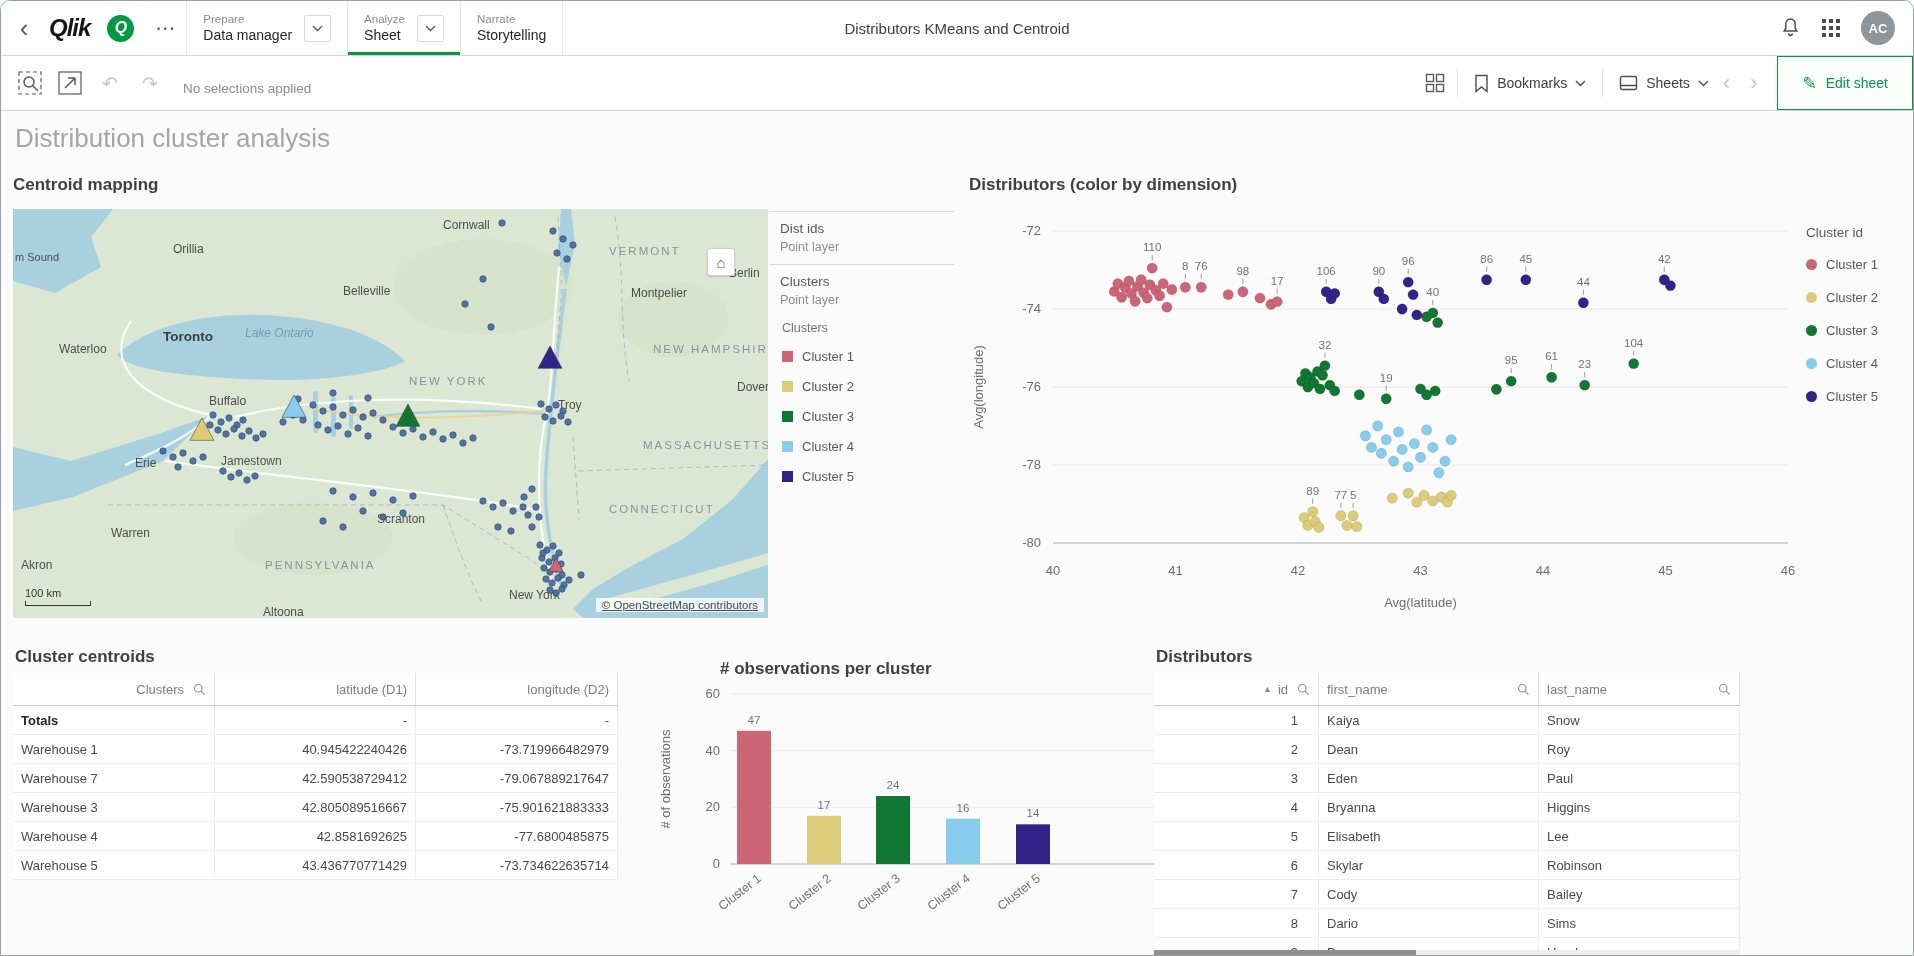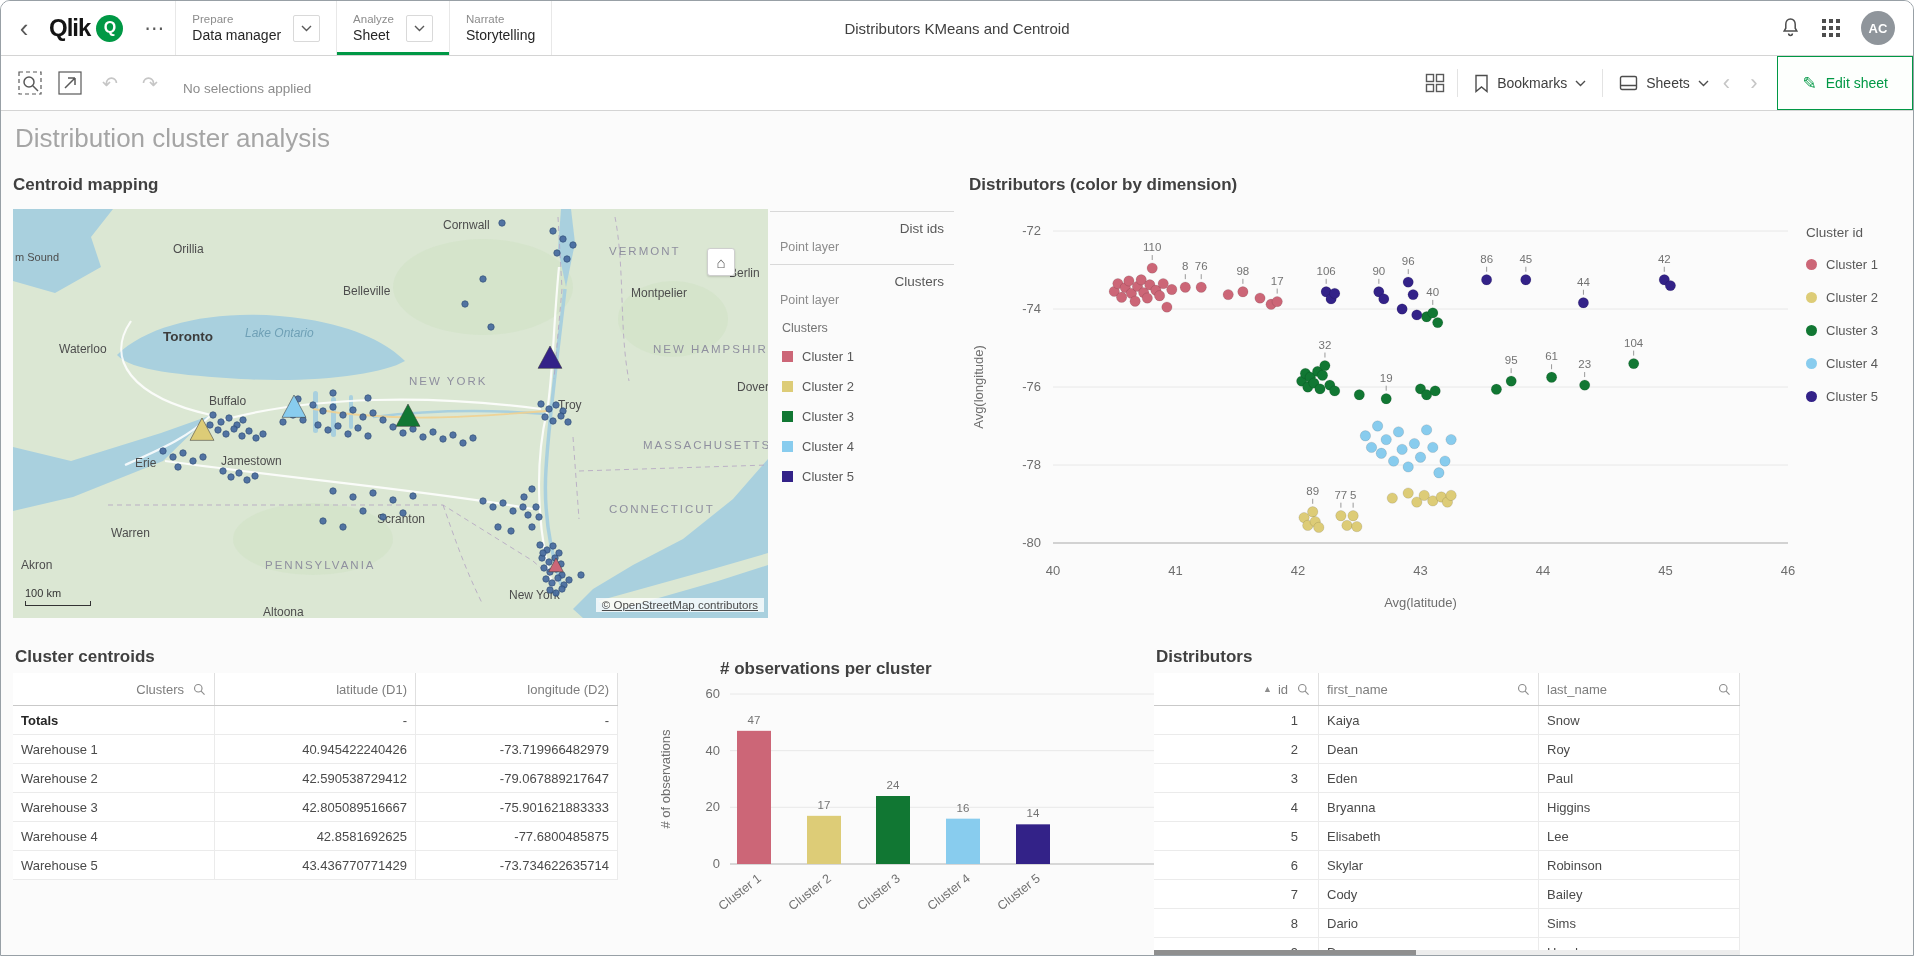--- a/index.html
+++ b/index.html
@@ -2,21 +2,21 @@
 <html><head>
 <meta charset="utf-8">
 <style>
   * { margin:0; padding:0; box-sizing:border-box; }
   body { width:1914px; height:956px; font-family:"Liberation Sans", sans-serif; background:#fff; }
   .window { position:relative; width:1914px; height:956px; border:1px solid #98a0a6; border-radius:10px 10px 0 0; overflow:hidden; background:#fbfbfb; }
 
   
   .topbar { position:relative; height:55px; background:#fff; border-bottom:1px solid #d4d4d4; display:flex; align-items:stretch; }
   .back-btn { width:46px; display:flex; align-items:center; justify-content:center; font-size:26px; color:#595959; cursor:pointer; }
-  .logo { display:flex; align-items:center; gap:6px; padding:0 10px 0 2px; }
+  .logo { display:flex; align-items:center; gap:17px; padding:0 10px 0 2px;font-style:italic; }
   .logo-text { font-size:24px; font-weight:700; letter-spacing:-1px; color:#141414; }
   .logo-q { width:27px; height:27px; border-radius:50%; background:#009845; color:#fff; font-weight:700; font-size:16px; display:flex; align-items:center; justify-content:center; }
   .more-btn { width:42px; display:flex; align-items:center; justify-content:center; color:#595959; font-size:20px; }
   .nav-tab { position:relative; display:flex; align-items:center; gap:12px; padding:0 16px; border-left:1px solid #e8e8e8; }
   .nav-tab.last { border-right:1px solid #e8e8e8; }
   .nav-eyebrow { font-size:11.5px; color:#8c8c8c; }
   .nav-main { font-size:14px; color:#262626; margin-top:2px; }
   .dd-box { width:27px; height:27px; border:1px solid #d9d9d9; border-radius:2px; display:flex; align-items:center; justify-content:center; }
   .nav-tab.active:after { content:''; position:absolute; left:0; right:0; bottom:0; height:3px; background:#009845; }
   .app-title { position:absolute; left:50%; top:50%; transform:translate(-50%,-50%); font-size:15px; color:#404040; }
@@ -56,21 +56,21 @@
   .border-line { fill:none; stroke:#b3a3c2; stroke-width:1; stroke-dasharray:5 4; opacity:0.8; }
   .forest { fill:#cfe2c4; opacity:0.55; }
   .river { fill:none; stroke:#a9d0de; }
   .map-home { position:absolute; left:694px; top:39px; width:28px; height:28px; background:#fff; border:1px solid #cfcfcf; border-radius:3px; box-shadow:0 1px 2px rgba(0,0,0,0.15); display:flex; align-items:center; justify-content:center; font-size:15px; color:#595959; cursor:pointer; }
   .map-scale { position:absolute; left:12px; top:378px; font-size:11px; color:#333; }
   .map-scale-bar { width:66px; height:5px; border-left:1px solid #333; border-right:1px solid #333; border-bottom:1px solid #333; margin-top:2px; }
   .map-attrib { position:absolute; right:4px; bottom:6px; background:rgba(255,255,255,0.78); padding:1px 6px; font-size:11.5px; color:#4a4a4a; text-decoration:underline; }
   .map-legend { position:absolute; left:759px; top:36px; width:184px; border-top:1px solid #d9d9d9; }
   .mleg-section { padding:9px 10px 10px 10px; }
   .mleg-section.divided { border-bottom:1px solid #d9d9d9; }
-  .mleg-title { font-size:13.5px; color:#595959;text-align:right; }
+  .mleg-title { font-size:13.5px; color:#595959; }
   .mleg-sub { font-size:12.5px; color:#8c8c8c; margin-top:4px; }
   .mleg-cl-header { font-size:12.5px; color:#737373; padding:4px 0 6px 12px; }
   .mleg-row { display:flex; align-items:center; gap:9px; height:30px; padding-left:12px; cursor:pointer; }
   .mleg-row .sw { width:11px; height:11px; display:inline-block; }
   .mleg-row .lb { font-size:13px; color:#595959; }
 
   
   .tick { font-size:13px; fill:#6e6e6e; }
   .cat { font-size:12.5px; }
   .grid { stroke:#e8e8e8; }
@@ -696,21 +696,21 @@
             </div>
             <div class="tc right" style="width: 201px;">
               <span>40.945422240426</span>
             </div>
             <div class="tc right" style="width: 202px;">
               <span>-73.719966482979</span>
             </div>
           </div>
           <div class="trow">
             <div class="tc" style="width: 202px;">
-              <span>Warehouse 2</span>
+              <span>Warehouse 7</span>
             </div>
             <div class="tc right" style="width: 201px;">
               <span>42.590538729412</span>
             </div>
             <div class="tc right" style="width: 202px;">
               <span>-79.067889217647</span>
             </div>
           </div>
           <div class="trow">
             <div class="tc" style="width: 202px;">

